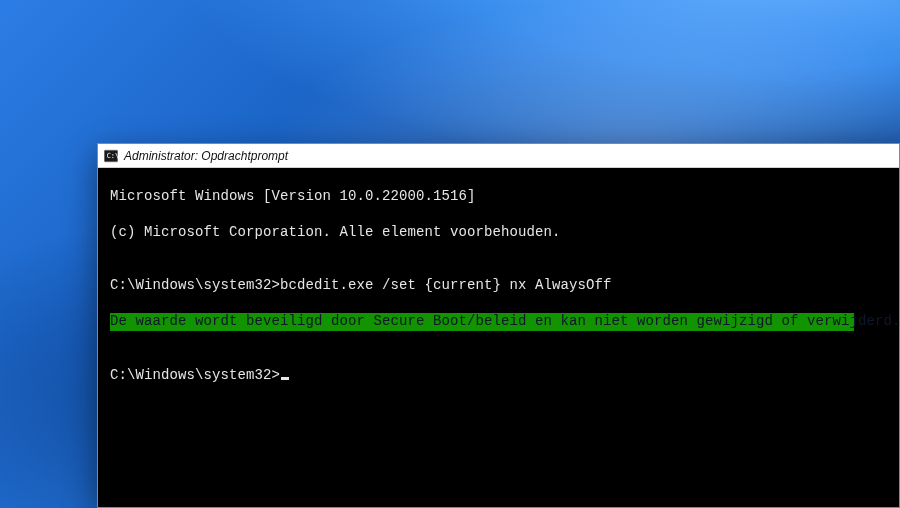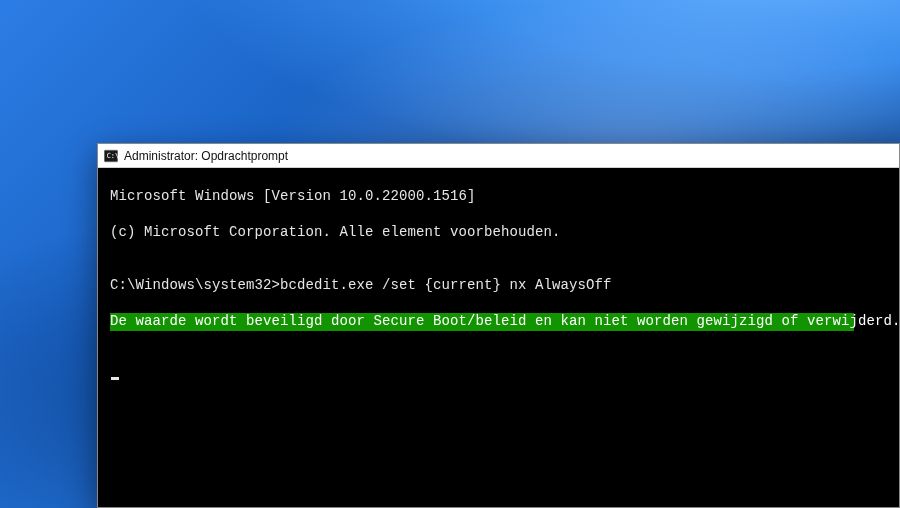--- a/index.html
+++ b/index.html
@@ -48,39 +48,39 @@
     align-items: center;
     padding: 0 6px;
     font-size: 12px;
     color: #111;
     gap: 6px;
   }
   .titlebar .app-icon {
     width: 14px; height: 14px;
     display: inline-flex; align-items: center; justify-content: center;
   }
-  .titlebar .title-text { white-space: nowrap; }
+  .titlebar .title-text { white-space: nowrap; font-style: italic; }
 
   .terminal {
     flex: 1;
     background: #000;
     color: #e6e6e6;
     font-family: Consolas, "Courier New", monospace;
     font-size: 14px;
     line-height: 1.28;
     padding: 2px 4px;
     white-space: pre;
     letter-spacing: 0.1px;
   }
   .term-line { display: block; padding-left: 8px; }
   .highlight-row {
     display: inline-block;
     width: 744px;
     background: #119400; 
-    color: #ffffff;
+    color: #0f172a;
   }
   .cursor {
     display: inline-block;
     width: 8px;
     height: 3px;
     background: #e6e6e6;
     vertical-align: -1px;
     margin-left: 1px;
     animation: blink 1s step-start infinite;
   }
@@ -102,15 +102,15 @@
     <span class="title-text">Administrator: Opdrachtprompt</span>
   </div>
 
   <div class="terminal">
 <span class="term-line">Microsoft Windows [Version 10.0.22000.1516]</span>
 <span class="term-line">(c) Microsoft Corporation. Alle element voorbehouden.</span>
 <span class="term-line"></span>
 <span class="term-line">C:\Windows\system32&gt;bcdedit.exe /set {current} nx AlwaysOff</span>
 <span class="term-line"><span class="highlight-row">De waarde wordt beveiligd door Secure Boot/beleid en kan niet worden gewijzigd of verwijderd.</span></span>
 <span class="term-line"></span>
-<span class="term-line"><span class="cursor"></span></span>
+<span class="term-line"><span>C:\Windows\system32&gt;</span><span class="cursor"></span></span>
   </div>
 </div>
 
 </body></html>

